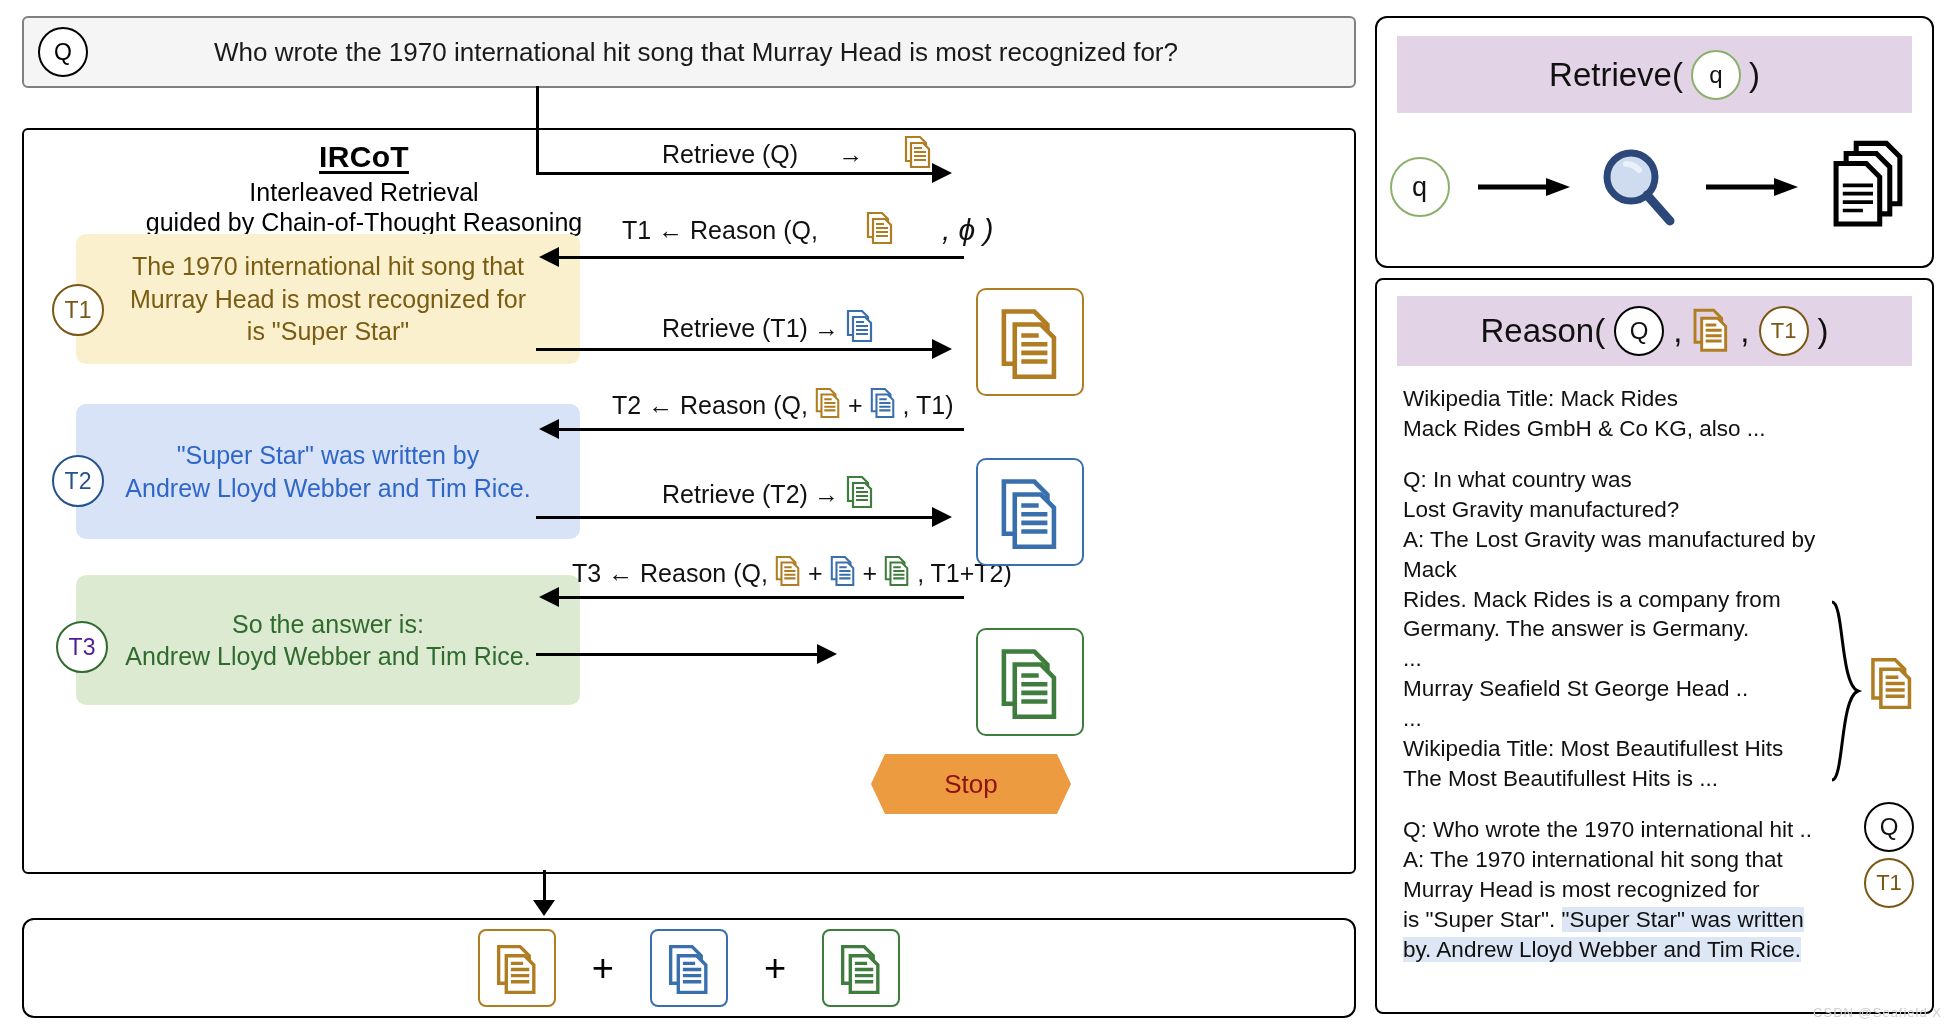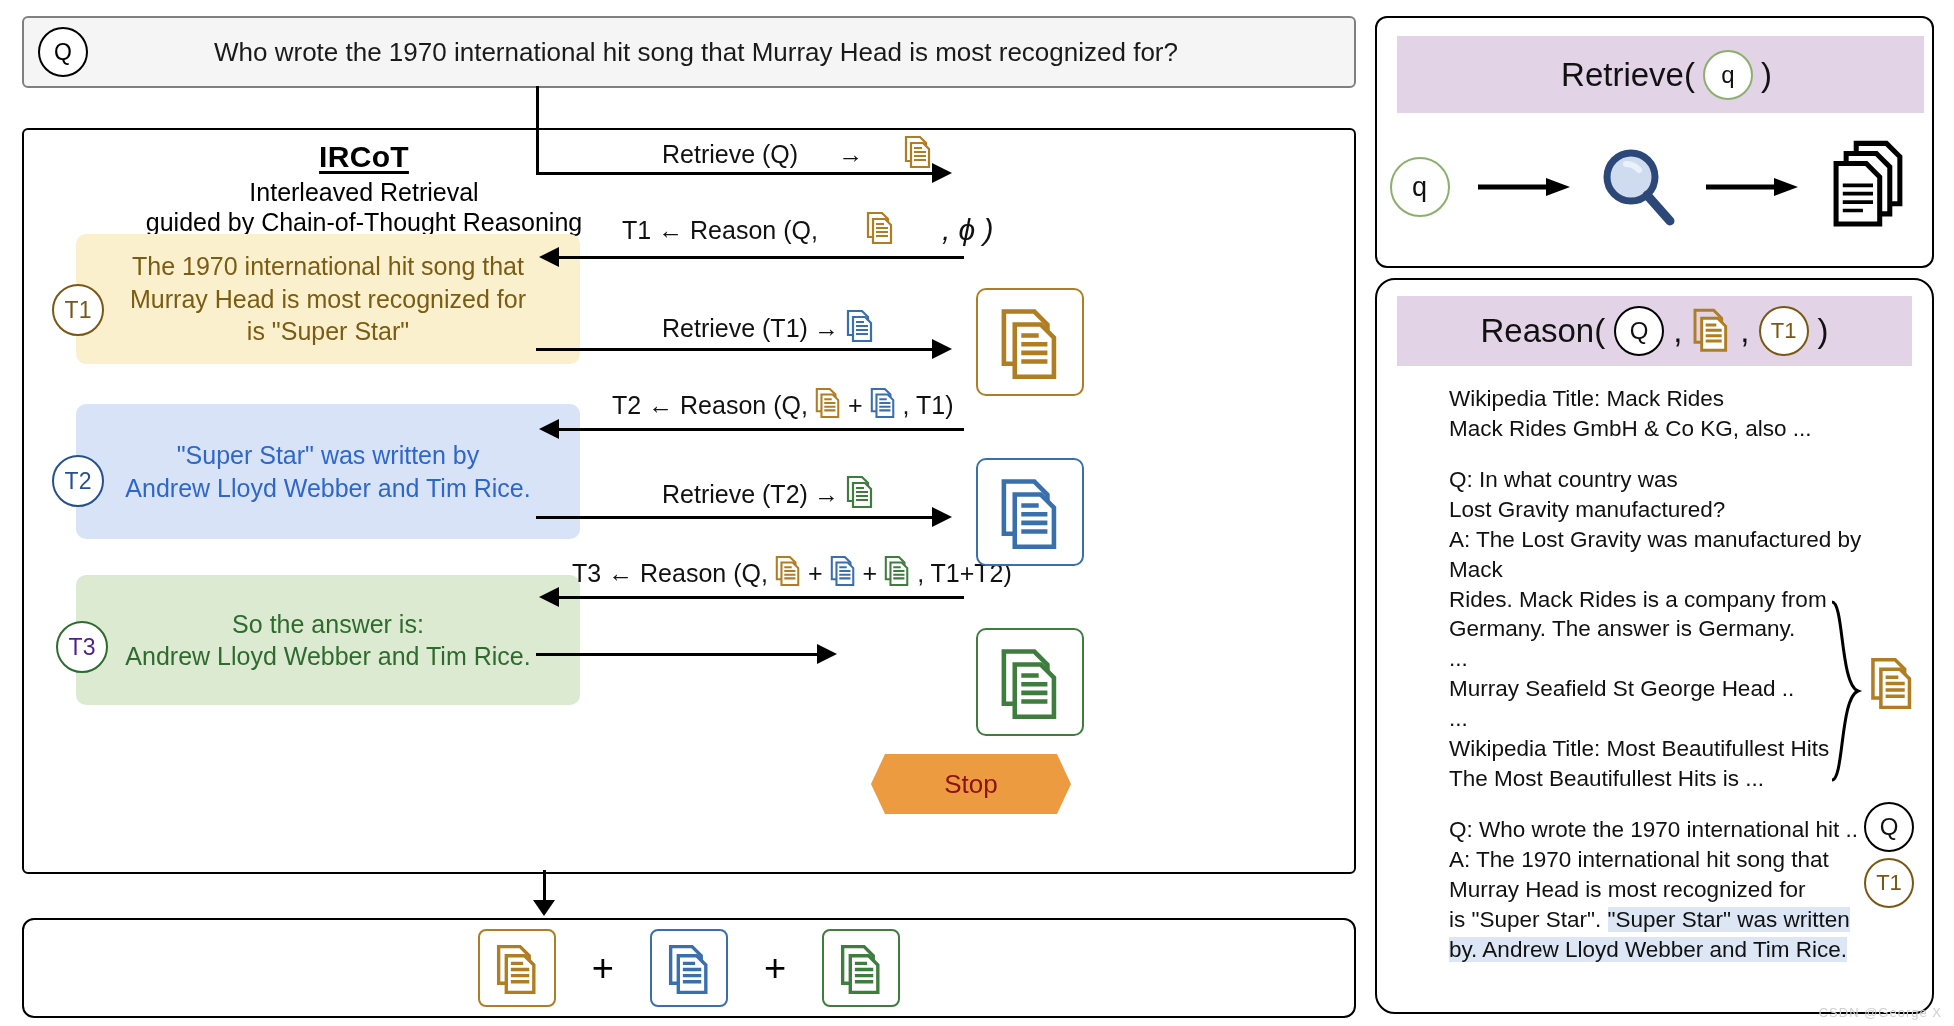--- a/index.html
+++ b/index.html
@@ -77,39 +77,39 @@
   .sum-card{width:74px;height:74px;border-radius:8px;display:flex;align-items:center;justify-content:center;background:#fff;}
   #sum-card-1{border:2px solid #b07d22;}
   #sum-card-2{border:2px solid #3a6fae;}
   #sum-card-3{border:2px solid #3f7d3f;}
   .plus{font-size:38px;color:#000;line-height:1;}
 
   
   #retrieve-panel{left:1375px;top:16px;width:555px;height:248px;border:2px solid #000;
     border-radius:12px;background:#fff;}
   #retrieve-header{position:absolute;left:20px;top:18px;width:515px;height:77px;
-    background:#e2d4e6;display:flex;align-items:center;justify-content:center;gap:8px;padding-left:12px;}
+    background:#e2d4e6;display:flex;align-items:center;justify-content:center;gap:8px;}
   .hdr-text{font-size:33px;color:#111;}
   .circle-q-green{width:46px;height:46px;border:2.5px solid #8bb06b;border-radius:50%;
     background:#fff;display:flex;align-items:center;justify-content:center;font-size:24px;color:#111;}
   #retrieve-flow{position:absolute;left:0;top:104px;width:100%;height:130px;
     display:flex;align-items:center;justify-content:center;gap:26px;}
 
   
   #reason-panel{left:1375px;top:278px;width:555px;height:732px;border:2px solid #000;
-    border-radius:20px;background:#fff;}
+    border-radius:8px;background:#fff;}
   #reason-header{position:absolute;left:20px;top:16px;width:515px;height:70px;
     background:#e2d4e6;display:flex;align-items:center;justify-content:center;gap:9px;}
   .circle-q-black{width:46px;height:46px;border:2.5px solid #000;border-radius:50%;background:#fff;
     display:flex;align-items:center;justify-content:center;font-size:24px;color:#111;}
   .circle-t1-brown{width:46px;height:46px;border:2.5px solid #7a5714;border-radius:50%;background:#fff;
     display:flex;align-items:center;justify-content:center;font-size:22px;color:#7a5714;}
 
   #reason-body{position:absolute;left:26px;top:104px;width:470px;font-size:22.5px;
-    color:#111;line-height:1.33;margin-left:46px;}
+    color:#111;line-height:1.33;}
   #reason-body .blk{margin-bottom:0;}
   #reason-body .gap{height:21px;}
   .hl{background:#dce6f5;}
 
   
   #brace-wrap{position:absolute;left:1828px;top:600px;width:36px;height:182px;}
   #brace-doc{position:absolute;left:1868px;top:655px;}
   #qmark-circle{position:absolute;left:1864px;top:802px;}
   #t1mark-circle{position:absolute;left:1864px;top:858px;}
 
@@ -440,14 +440,14 @@
         <g fill="none" stroke="#b07d22" stroke-width="2.2">
       <path d="M3 3h14l6 6v18H3z"></path>
           <path d="M8 9h12l6 6v18H8z" fill="#fff"></path>
       <path d="M11 18h12M11 22h12M11 26h12M11 14h8"></path>
         </g>
       </svg>
   </span>
   <span id="qmark-circle" class="circle-q-black">Q</span>
   <span id="t1mark-circle" class="circle-t1-brown">T1</span>
 
-  <div id="watermark">CSDN @George X</div>
+  <div id="watermark">CSDN @Seafield X</div>
 </div>
 
 </body></html>

